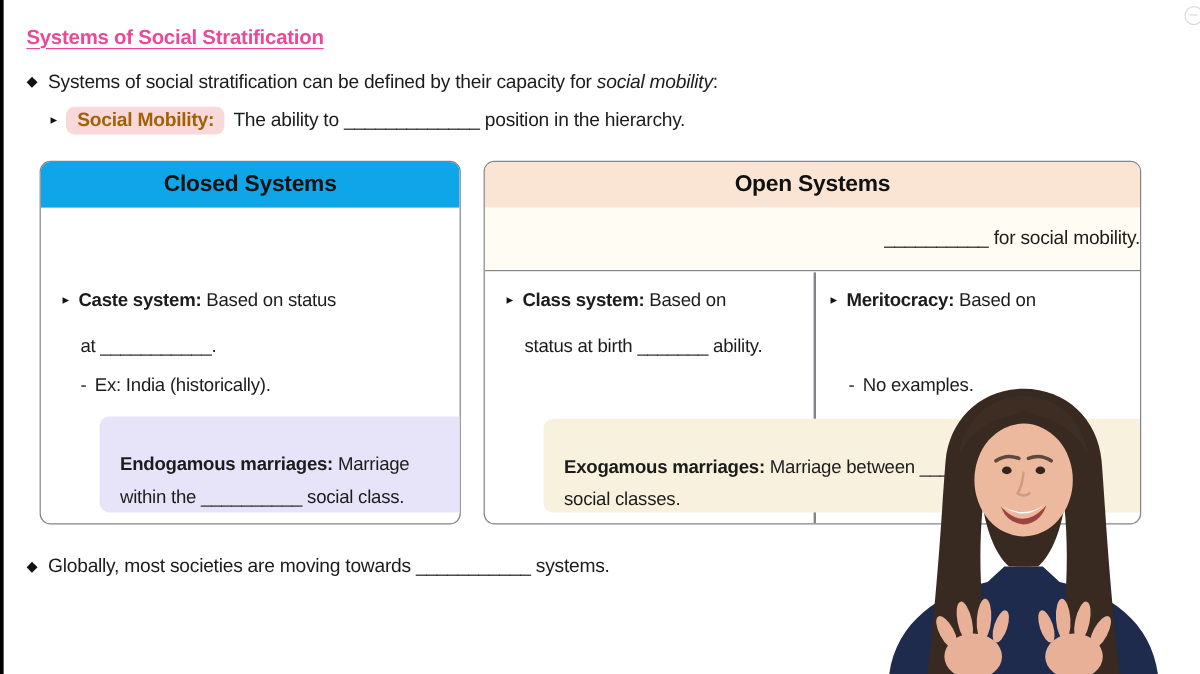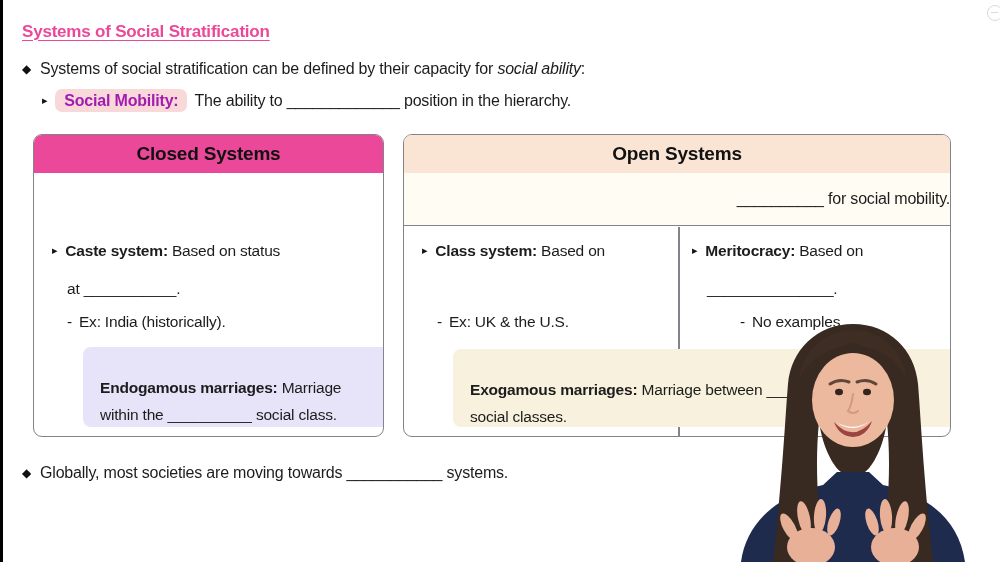--- a/index.html
+++ b/index.html
@@ -18,30 +18,30 @@
     font-size:17px;font-weight:bold;color:#ec4899;
     text-decoration:underline;text-underline-offset:3px;}
 
   .line{position:absolute;font-size:16px;white-space:nowrap;}
   .intro-line{left:22px;top:60px;}
   .sub-line{left:42px;top:92px;}
   .footer-line{left:22px;top:464px;}
   .diamond{font-size:12px;margin-right:9px;vertical-align:1px;color:#111;}
   .tri{font-size:11px;margin-right:8px;vertical-align:2px;color:#111;}
   .em{font-style:italic;}
-  .term-hl{background:#f9d8da;color:#a21caf;font-weight:bold;
+  .term-hl{background:#f9d8da;color:#a16207;font-weight:bold;
     padding:3px 9px;border-radius:7px;margin-right:7px;}
 
   .card{position:absolute;top:134px;height:303px;box-sizing:border-box;
     border:1.6px solid #83838b;border-radius:9px;background:#fff;overflow:hidden;}
   .card-closed{left:33px;width:351px;}
   .card-open{left:403px;width:548px;}
   .card-header{height:38px;line-height:38px;text-align:center;
     font-size:19px;font-weight:bold;color:#111;}
-  .card-closed .card-header{background:#ec4899;}
+  .card-closed .card-header{background:#0ea5e9;}
   .card-open .card-header{background:#fae5d5;}
   .card-sub{height:52px;line-height:52px;text-align:center;font-size:16px;
     border-bottom:1.4px solid #83838b;}
   .card-closed .card-sub{background:#f5f3fc;}
   .card-open .card-sub{background:#fffdf3;text-align:right;}
 
   .cell-line{position:absolute;font-size:15.5px;white-space:nowrap;}
   .dash{margin-right:7px;}
   .vdiv{position:absolute;left:274px;top:92px;bottom:0;width:1.5px;background:#83838b;z-index:1;}
 
@@ -54,21 +54,21 @@
 </style>
 </head>
 <body>
 
 <div class="edge-left"></div>
 <div class="corner-icon"></div>
 
 <h1 class="page-title">Systems of Social Stratification</h1>
 
 <div class="line intro-line">
-  <span class="diamond">◆</span><span>Systems of social stratification can be defined by their capacity for </span><span class="em">social ability</span><span>:</span>
+  <span class="diamond">◆</span><span>Systems of social stratification can be defined by their capacity for </span><span class="em">social mobility</span><span>:</span>
 </div>
 
 <div class="line sub-line">
   <span class="tri">▸</span><span class="term-hl">Social Mobility:</span><span>The ability to _____________ position in the hierarchy.</span>
 </div>
 
 <section class="card card-closed">
   <div class="card-header">Closed Systems</div>
 
   <div class="cell-line" style="left:18px;top:107px;">
@@ -86,29 +86,26 @@
 </section>
 
 <section class="card card-open">
   <div class="card-header">Open Systems</div>
   <div class="card-sub">__________ for social mobility.</div>
   <div class="vdiv"></div>
 
   <div class="cell-line" style="left:18px;top:107px;">
     <span class="tri">▸</span><b>Class system:</b>&nbsp;<span>Based on</span>
   </div>
-  <div class="cell-line" style="left:33px;top:178px;">
-    <span class="dash">-</span><span>Ex: UK &amp; the U.S.</span>
-  </div>
+  <div class="cell-line" style="left:33px;top:145px;">status at birth _______ ability.</div>
 
   <div class="cell-line" style="left:288px;top:107px;">
     <span class="tri">▸</span><b>Meritocracy:</b>&nbsp;<span>Based on</span>
   </div>
-  <div class="cell-line" style="left:303px;top:145px;">_______________.</div>
-  <div class="cell-line" style="left:303px;top:178px;margin-left:33px;">
+  <div class="cell-line" style="left:303px;top:178px;">
     <span class="dash">-</span><span>No examples.</span>
   </div>
 
   <div class="hl-box exo-box">
     <div><b>Exogamous marriages:</b>&nbsp;<span>Marriage between ______</span></div>
     <div>social classes.</div>
   </div>
 </section>
 
 <div class="line footer-line">

